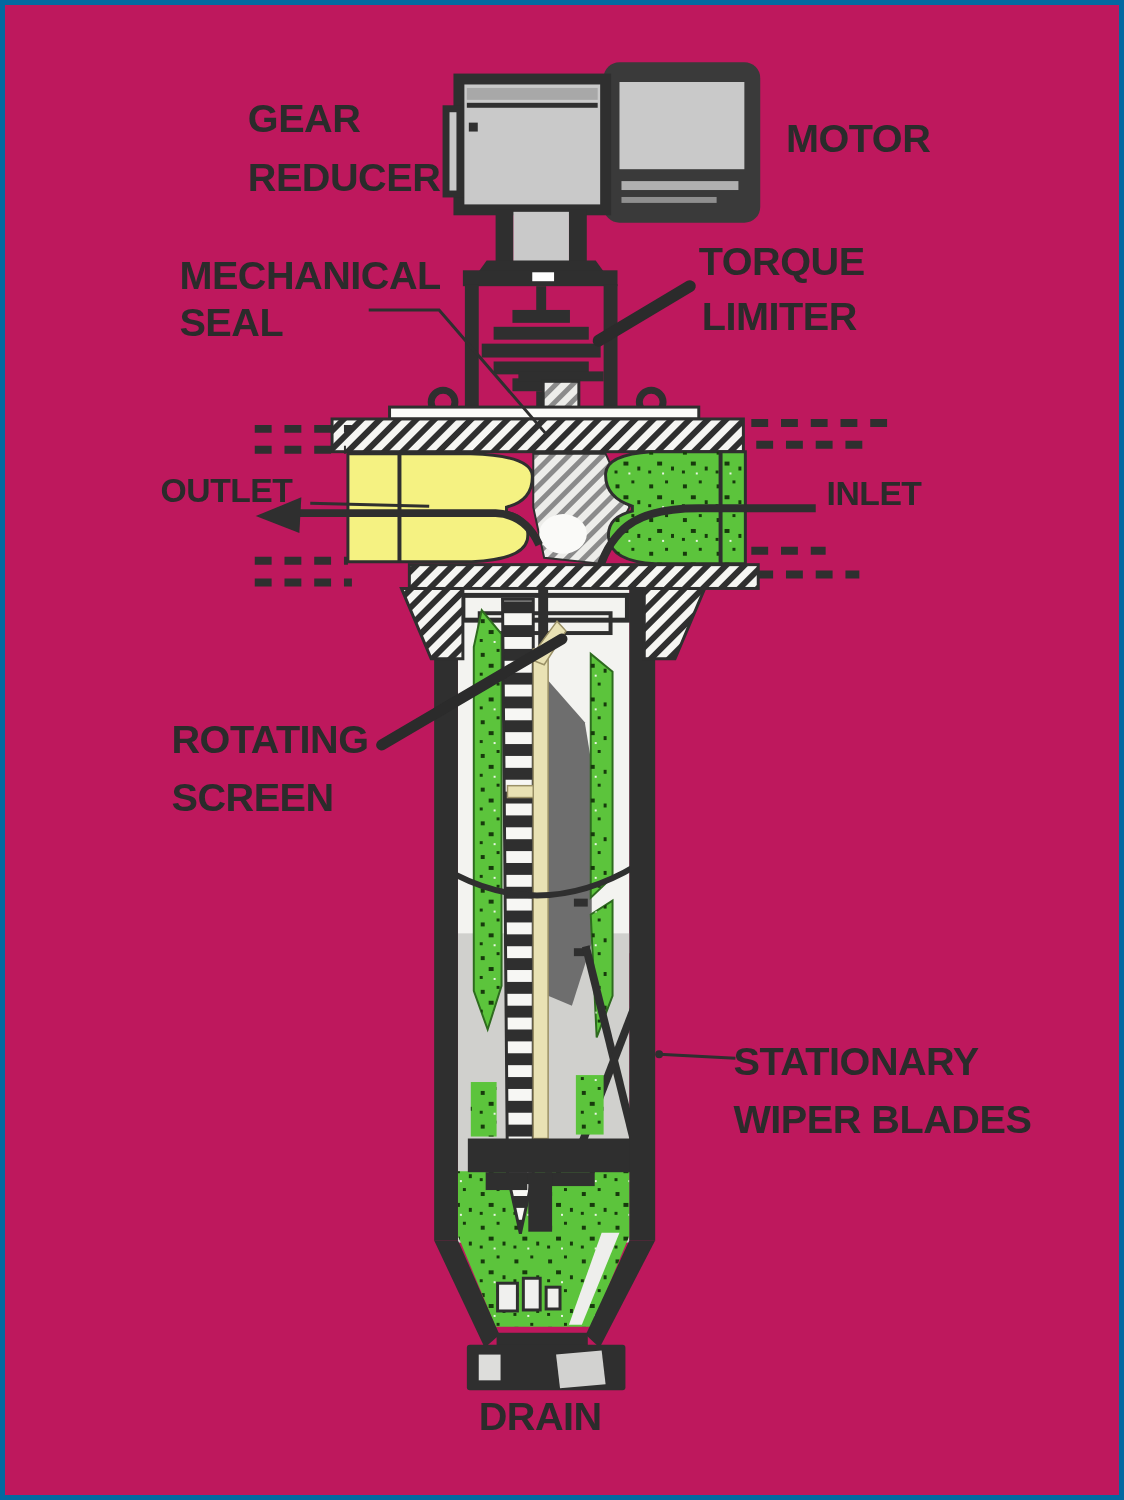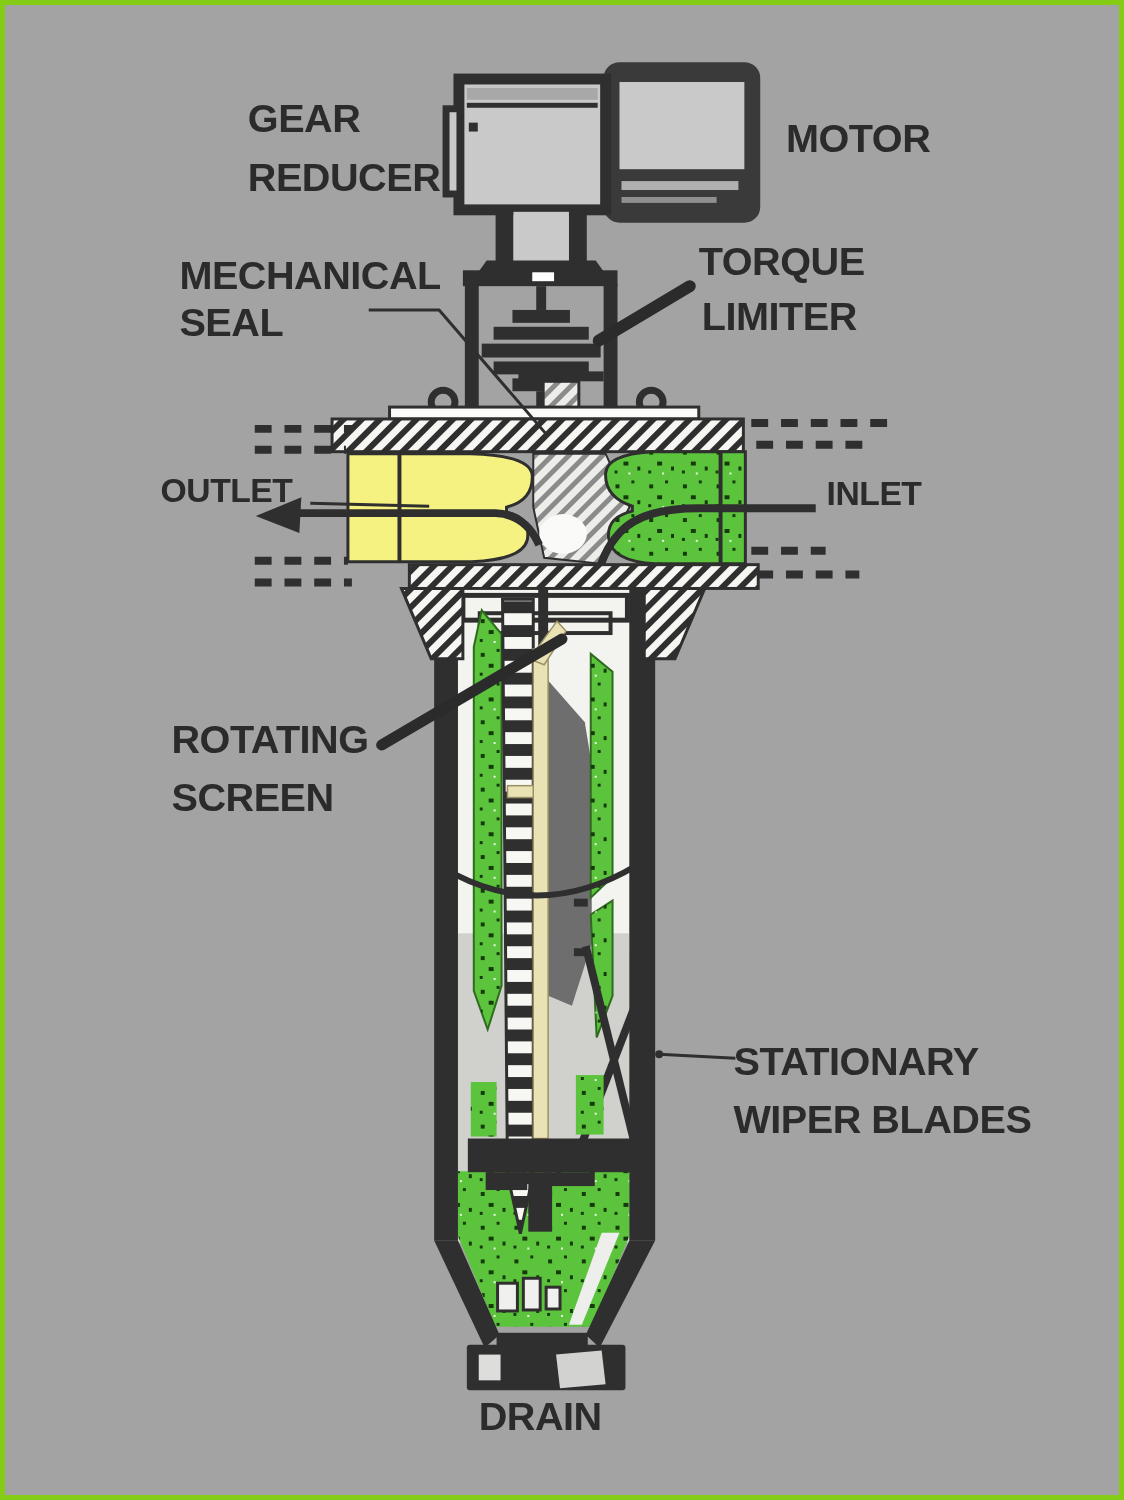--- a/index.html
+++ b/index.html
@@ -1,21 +1,21 @@
 <!DOCTYPE html>
 <html><head>
 <meta charset="utf-8">
 <style>
   html,body{margin:0;padding:0;background:#ffffff;}
   .canvas{
     position:relative;
     width:1124px;height:1500px;
-    background:#a3a3a3;
+    background:#be185d;
     box-sizing:border-box;
-    border:5px solid #84cc16;
+    border:5px solid #0369a1;
     font-family:"Liberation Sans", sans-serif;
   }
   svg{display:block;width:100%;height:100%;}
   text{
     font-family:"Liberation Sans", sans-serif;
     font-weight:700;
     fill:#2b2b2b;
     letter-spacing:-0.5px;
   }
   .lbl{font-size:40px;}

